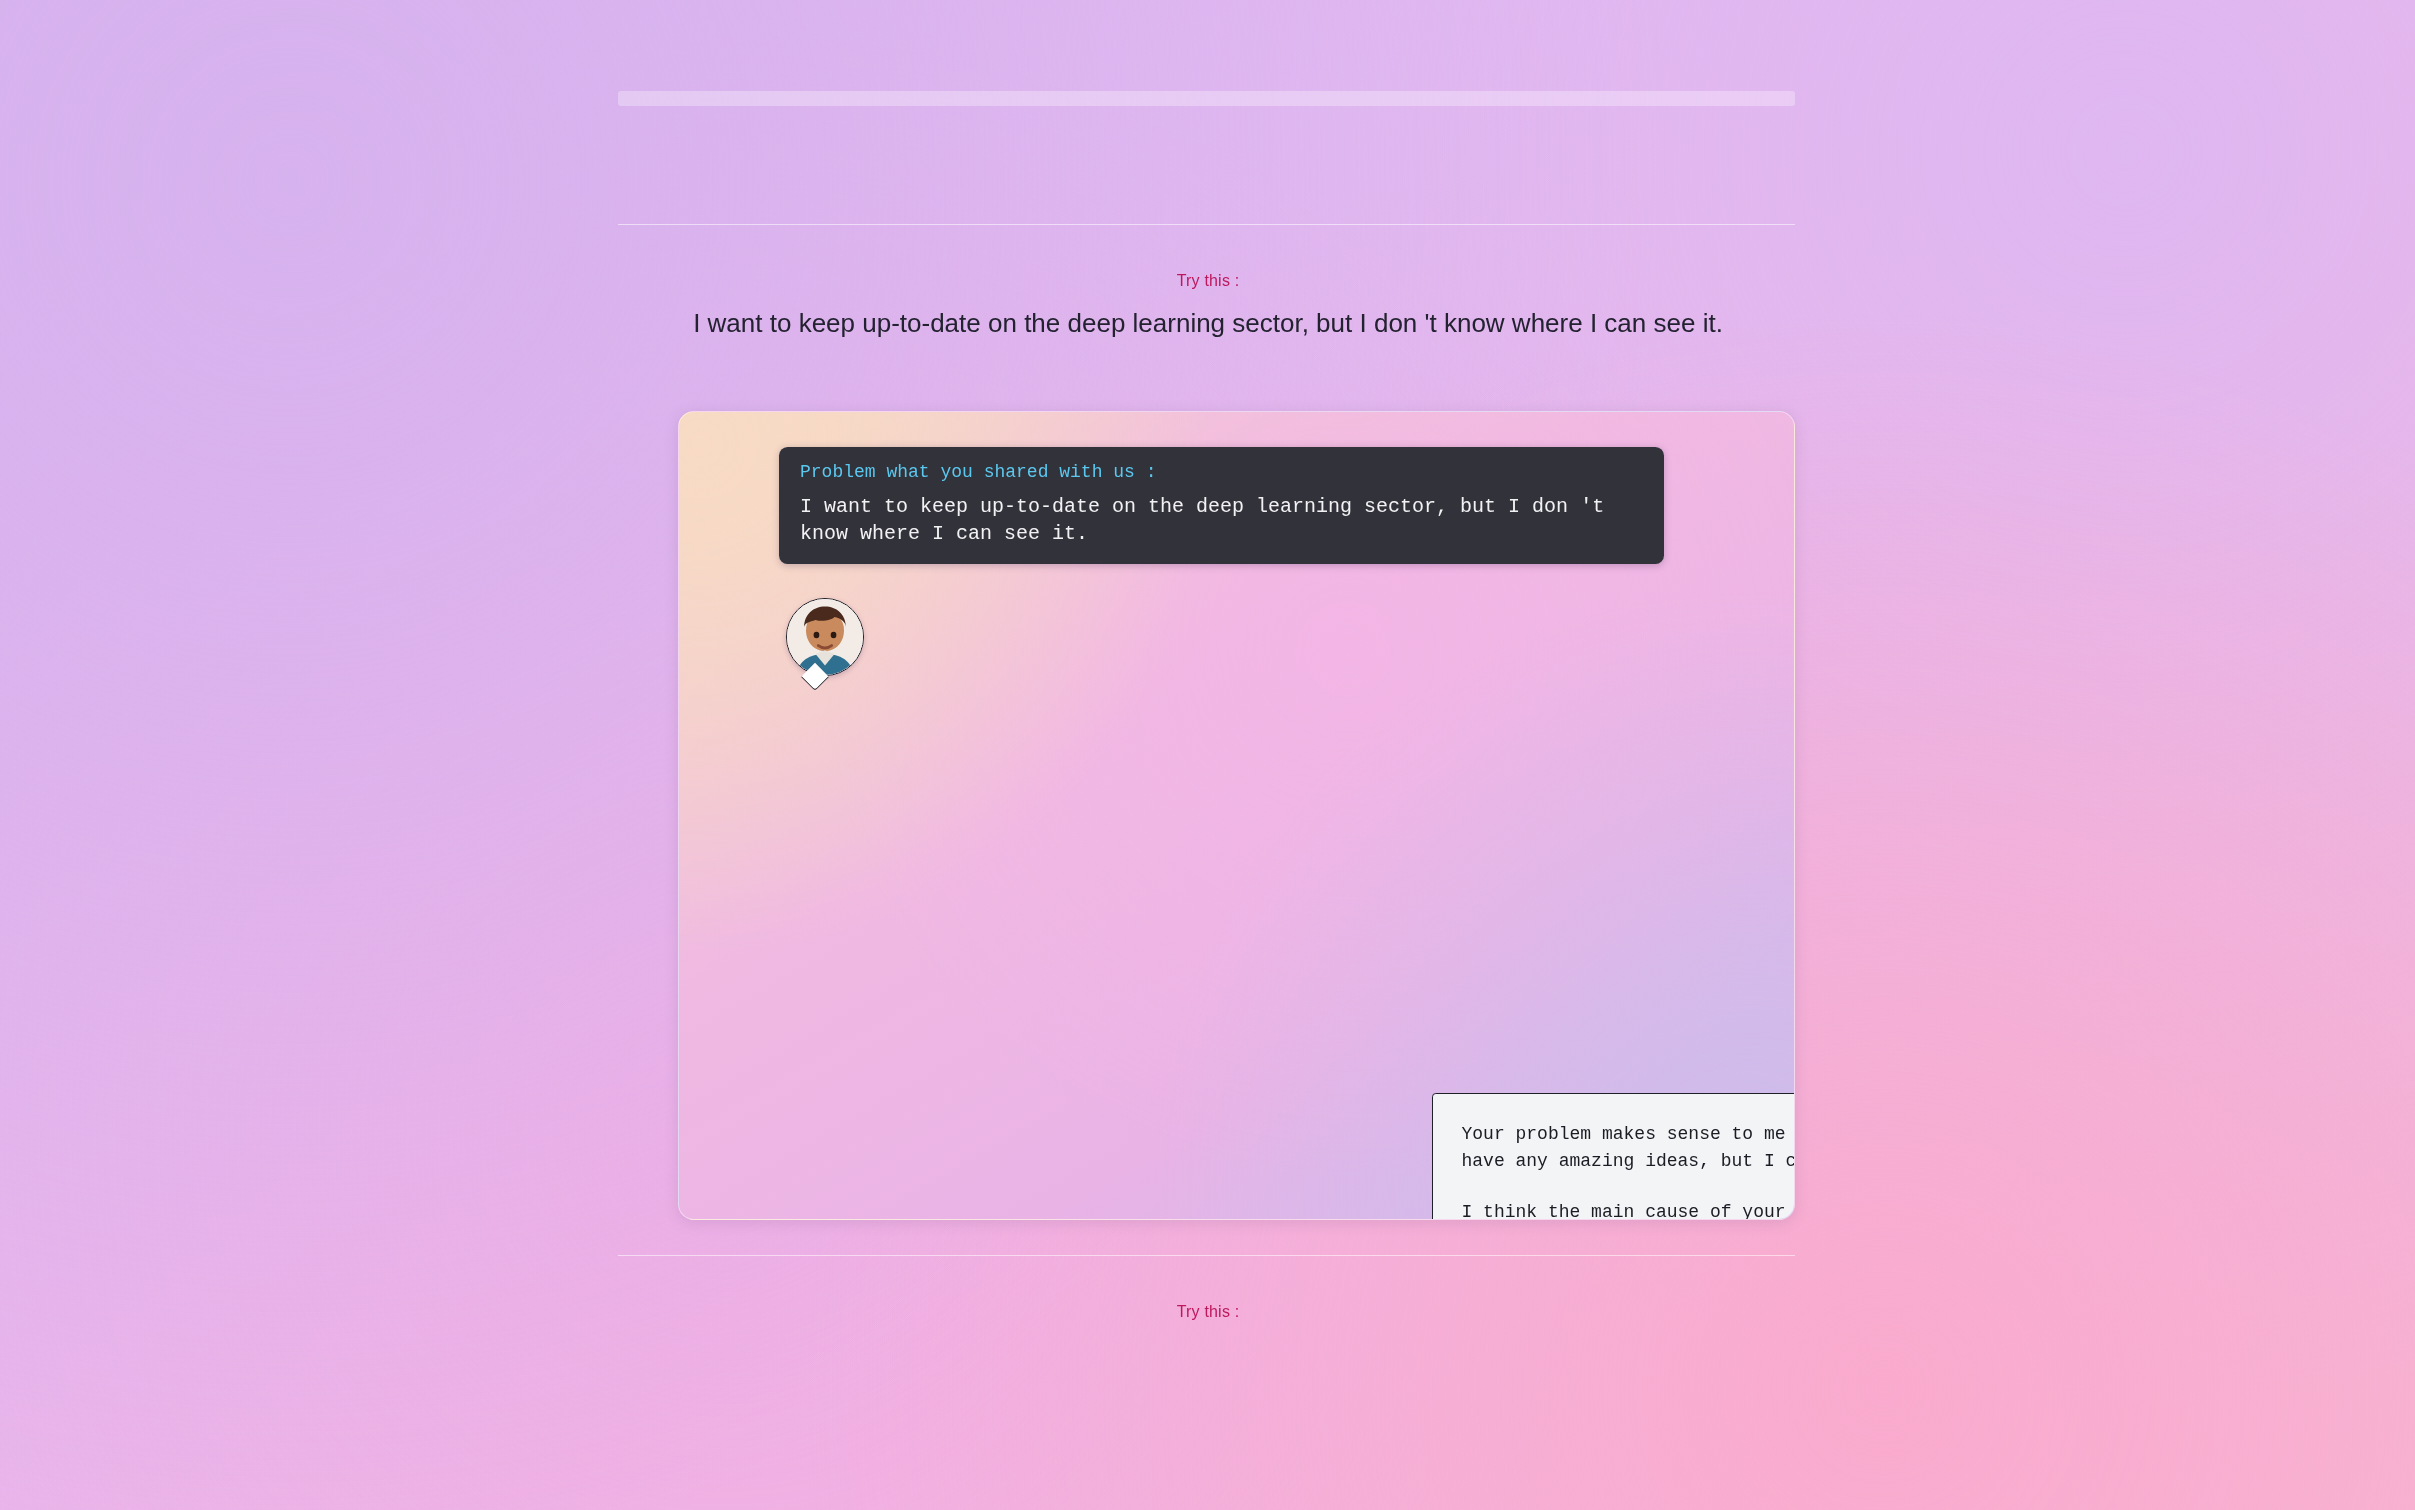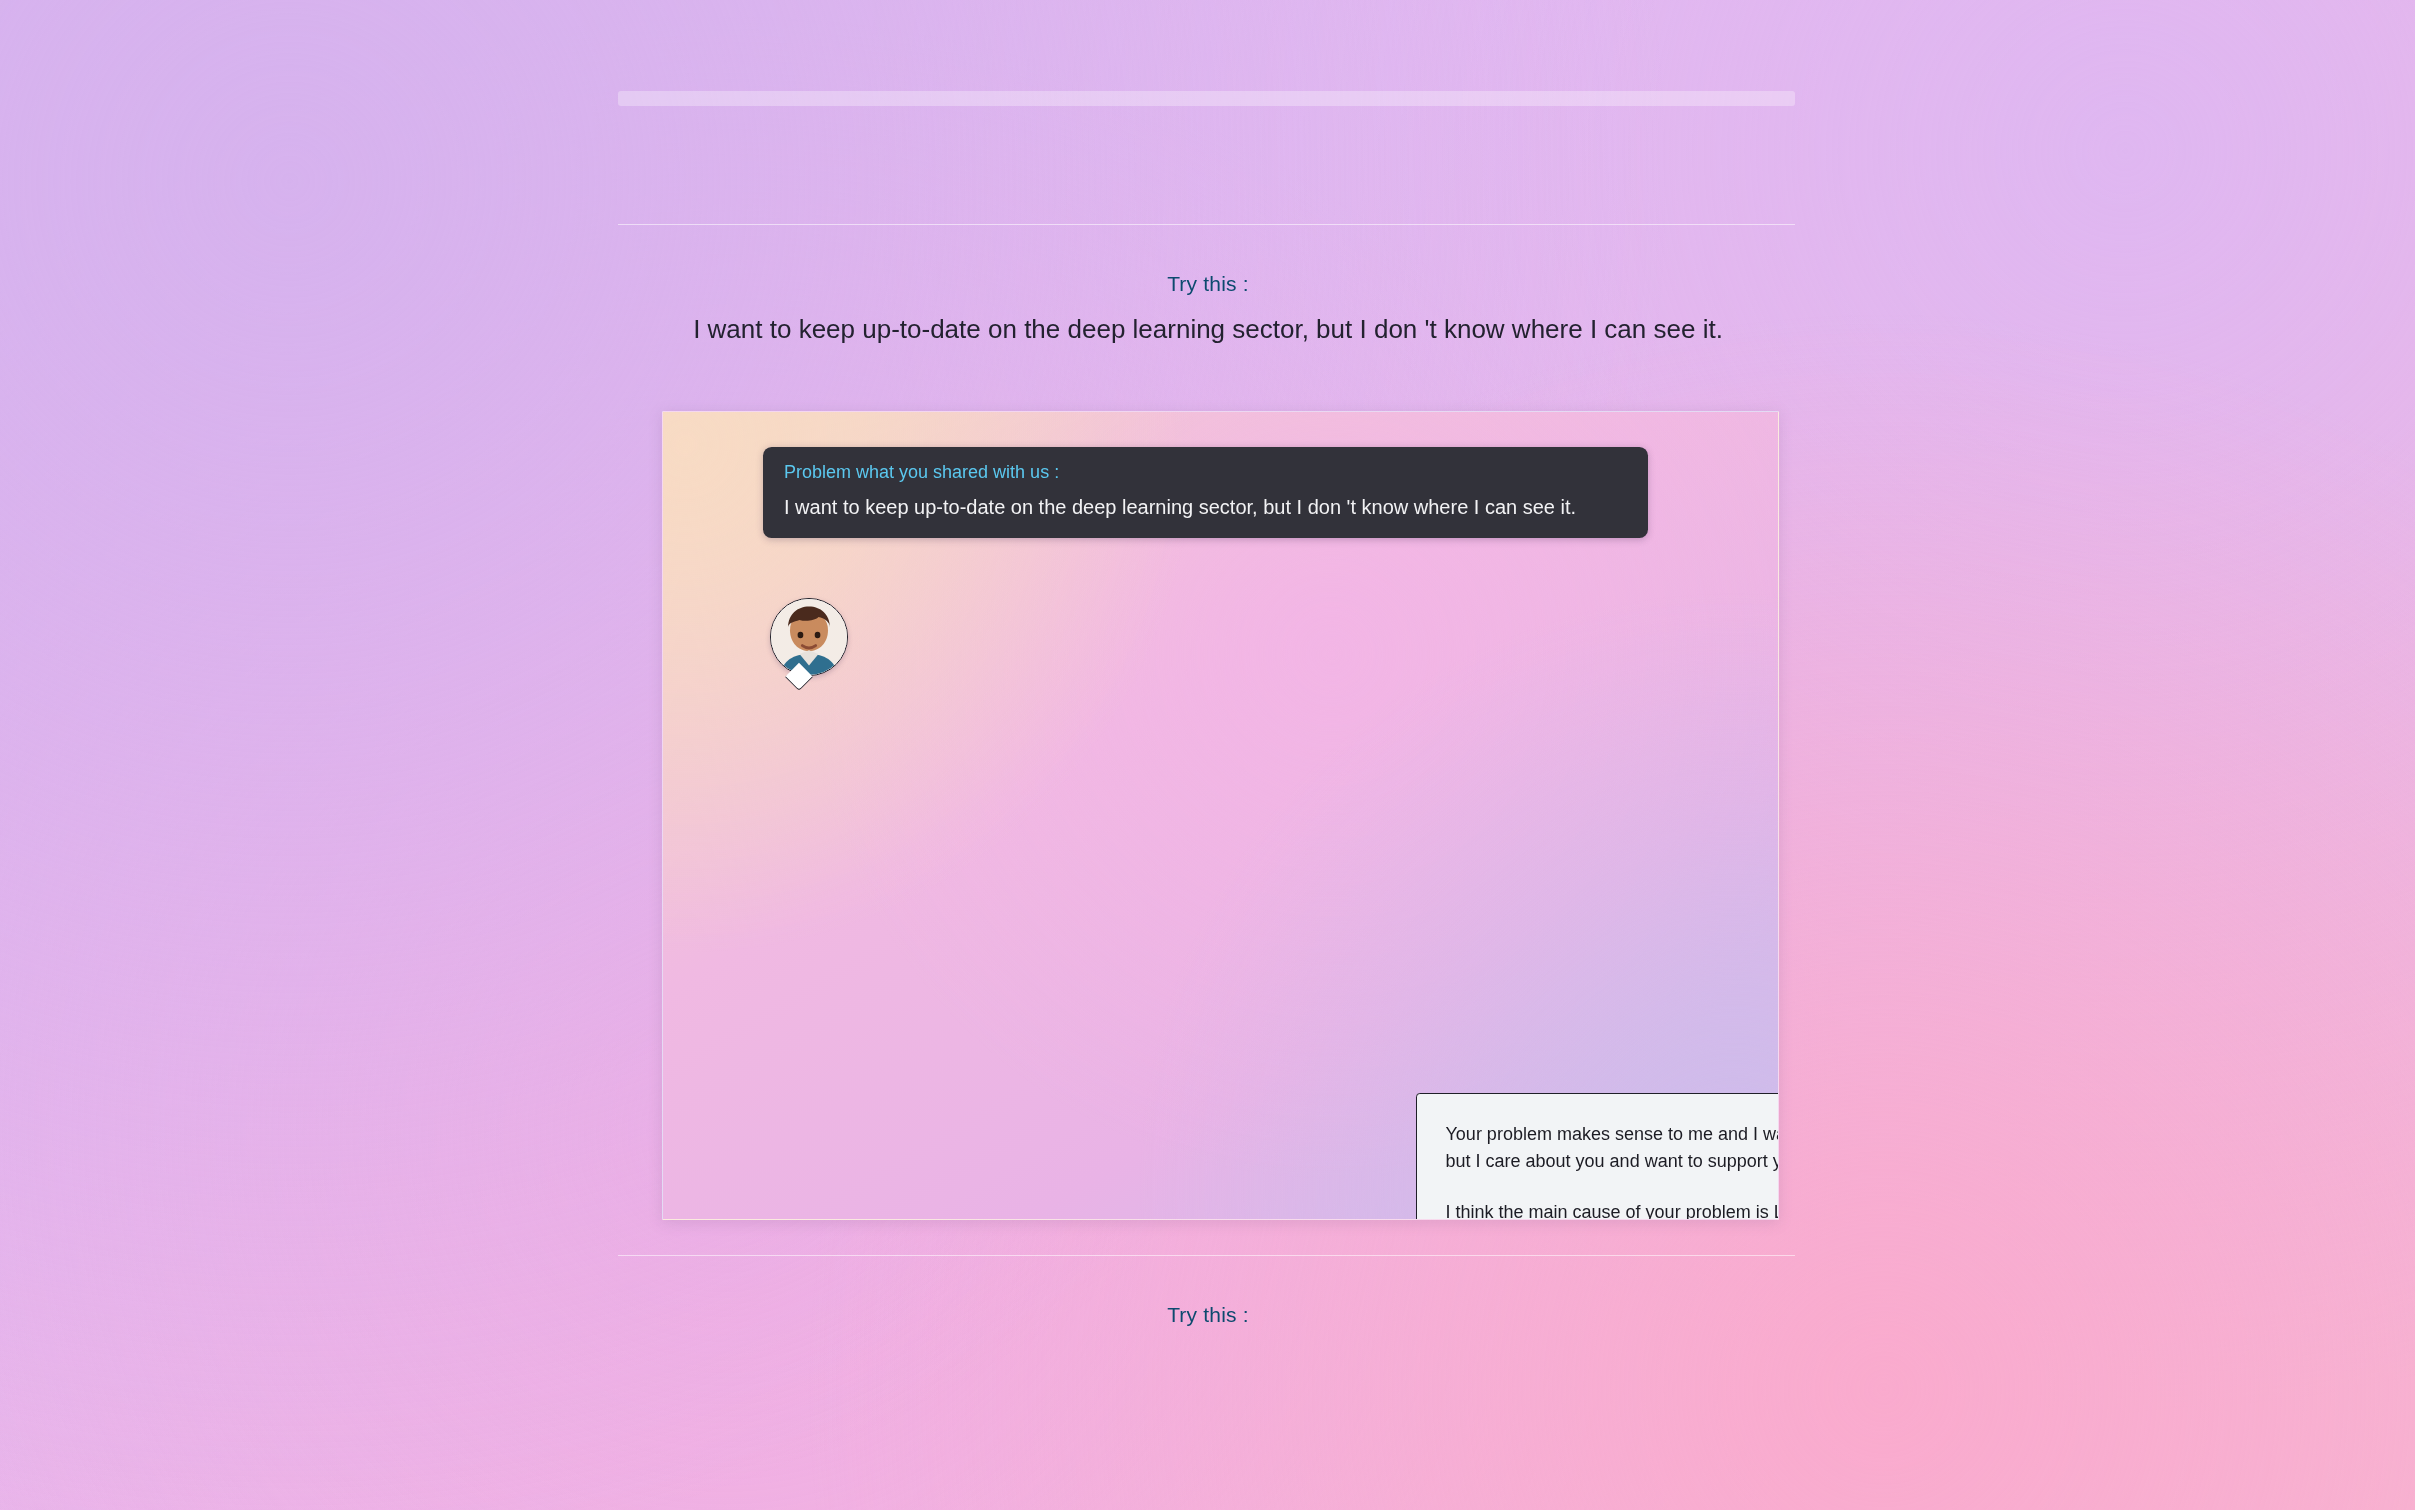--- a/index.html
+++ b/index.html
@@ -50,47 +50,48 @@
   .try-block {
     position: absolute;
     left: 0;
     width: 2416px;
     text-align: center;
   }
   .try-block.upper { top: 272px; }
   .try-block.lower { top: 1303px; }
 
   .try-label {
-    font-size: 21px;
-    color: #0c4a6e;
+    font-size: 16px;
+    color: #be185d;
     letter-spacing: 0.2px;
     margin-bottom: 17px;
   }
   .try-text {
     font-size: 26px;
     color: #232230;
     line-height: 1.3;
   }
 
   
   .card {
     position: absolute;
-    left: 662px;
+    left: 678px;
     top: 411px;
     width: 1115px;
     height: 807px;
-    border-radius: 1px;
+    border-radius: 16px;
     overflow: hidden;
     background:
       radial-gradient(circle at 2% 4%, rgba(248,219,196,0.98) 0%, rgba(248,219,196,0.0) 38%),
       radial-gradient(circle at 96% 96%, rgba(206,188,235,0.95) 0%, rgba(206,188,235,0.0) 45%),
       radial-gradient(circle at 60% 30%, rgba(243,181,230,0.85) 0%, rgba(243,181,230,0.0) 60%),
       linear-gradient(150deg, #f4d9c6 0%, #f0b9e2 40%, #e9b3e6 70%, #cdbcec 100%);
     box-shadow: 0 2.9px 13.3px rgba(120,90,140,0.18);
     border: 1px solid rgba(255,255,255,0.45);
+    font-family: Liberation Mono, monospace;
   }
 
   .problem-box {
     position: absolute;
     left: 100px;
     top: 35px;
     width: 885px;
     background: #32323a;
     border-radius: 8.6px;
     padding: 15px 21px 17px 21px;

